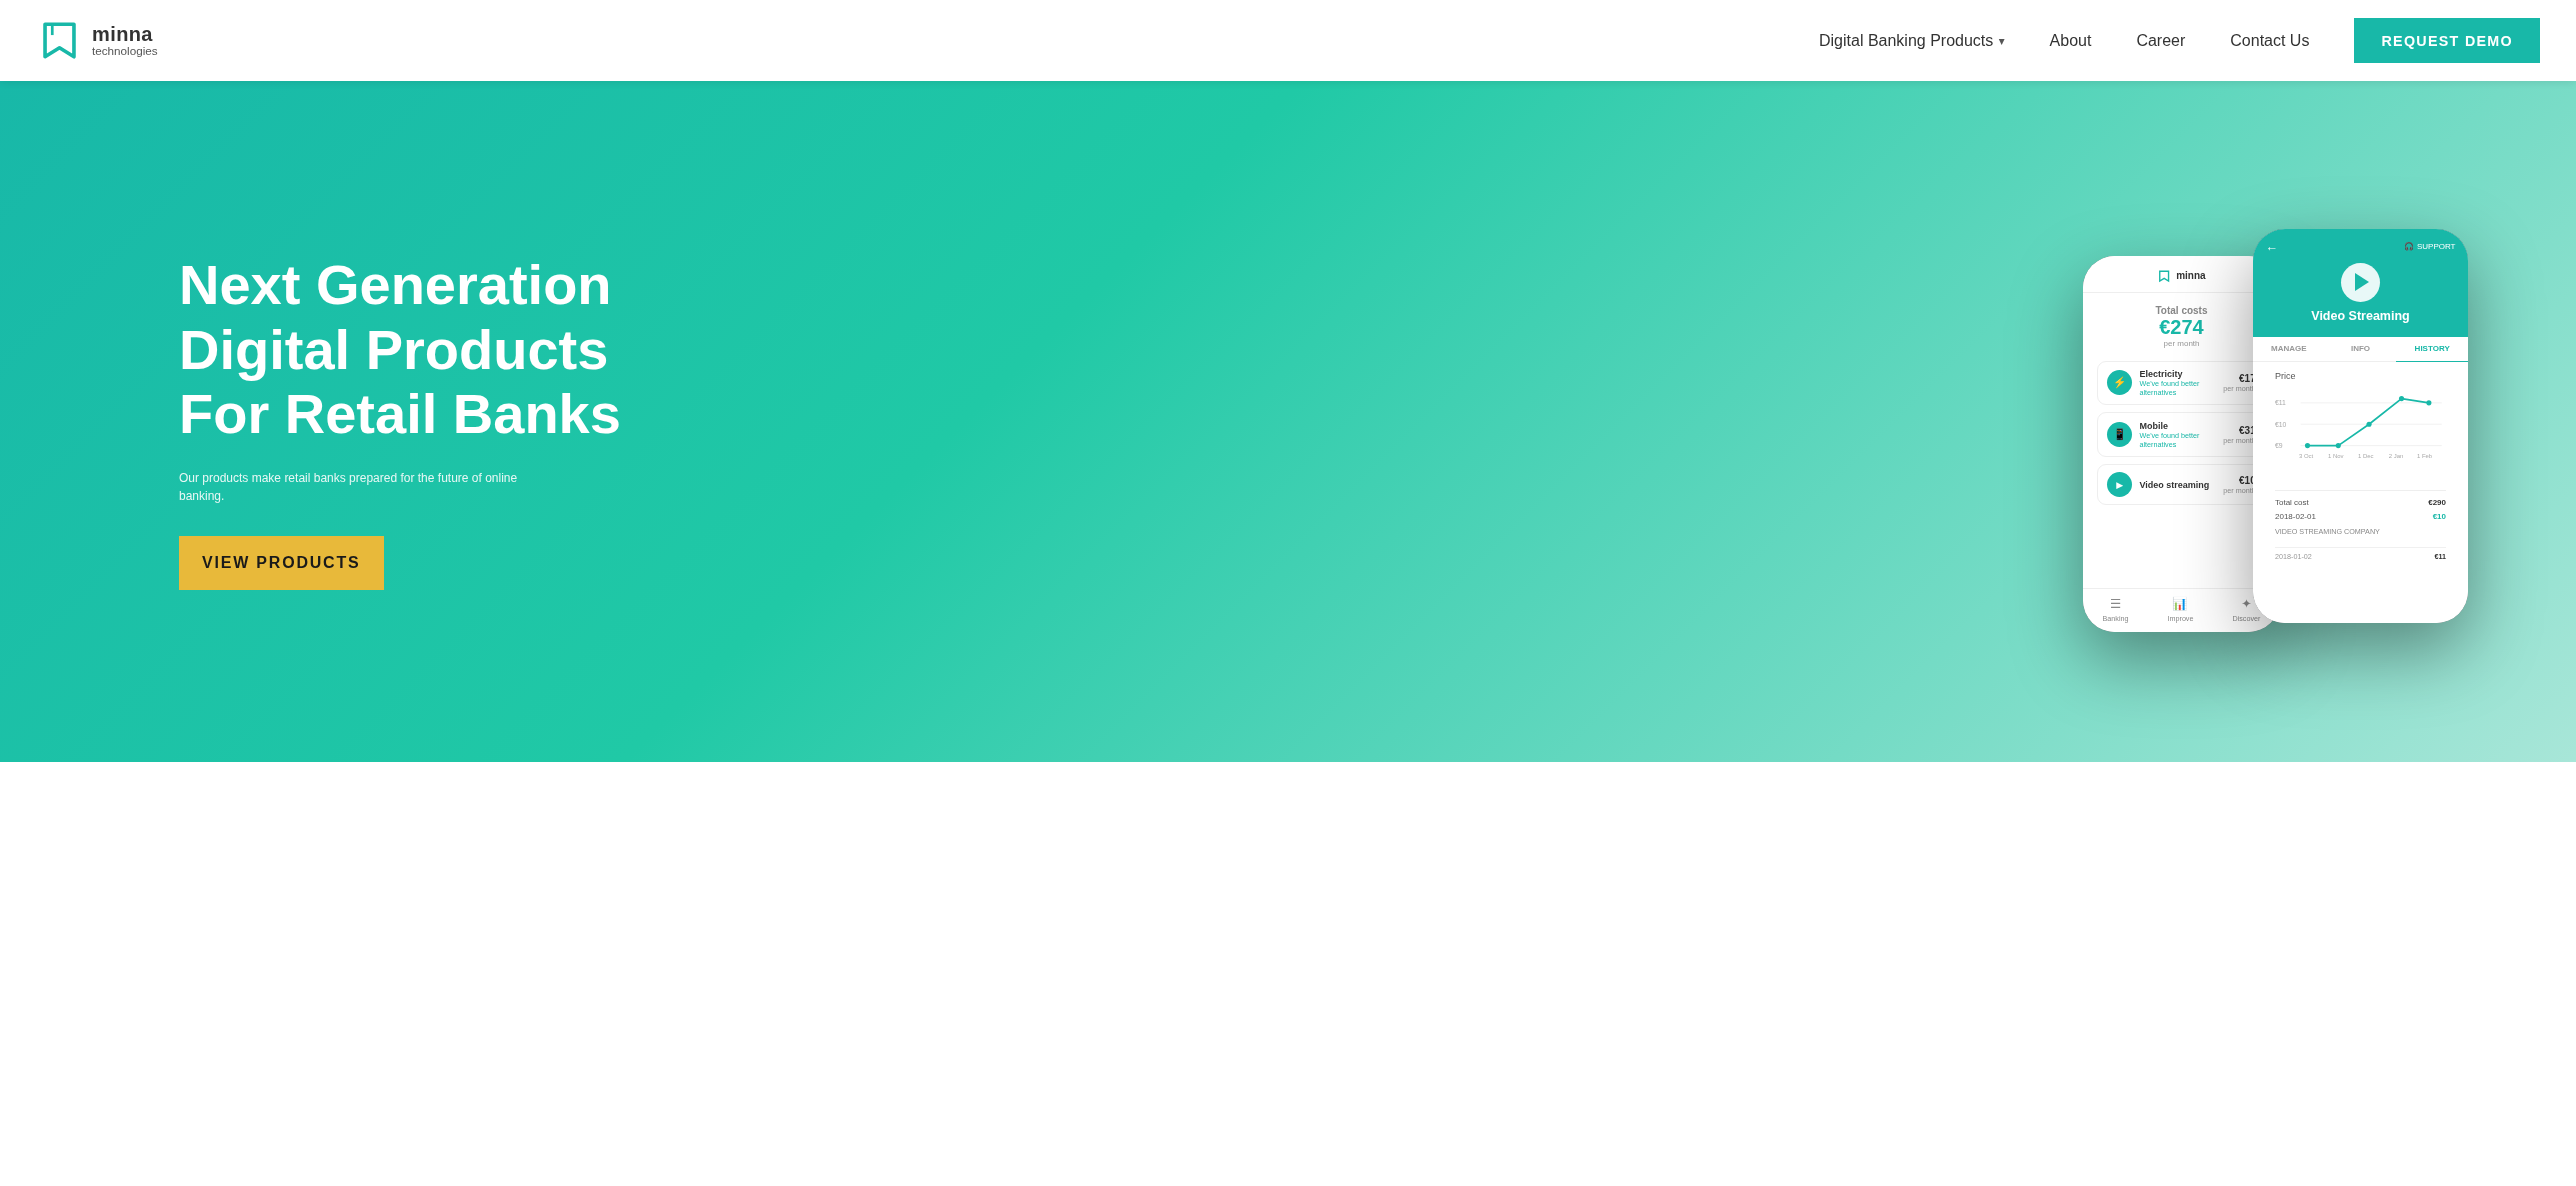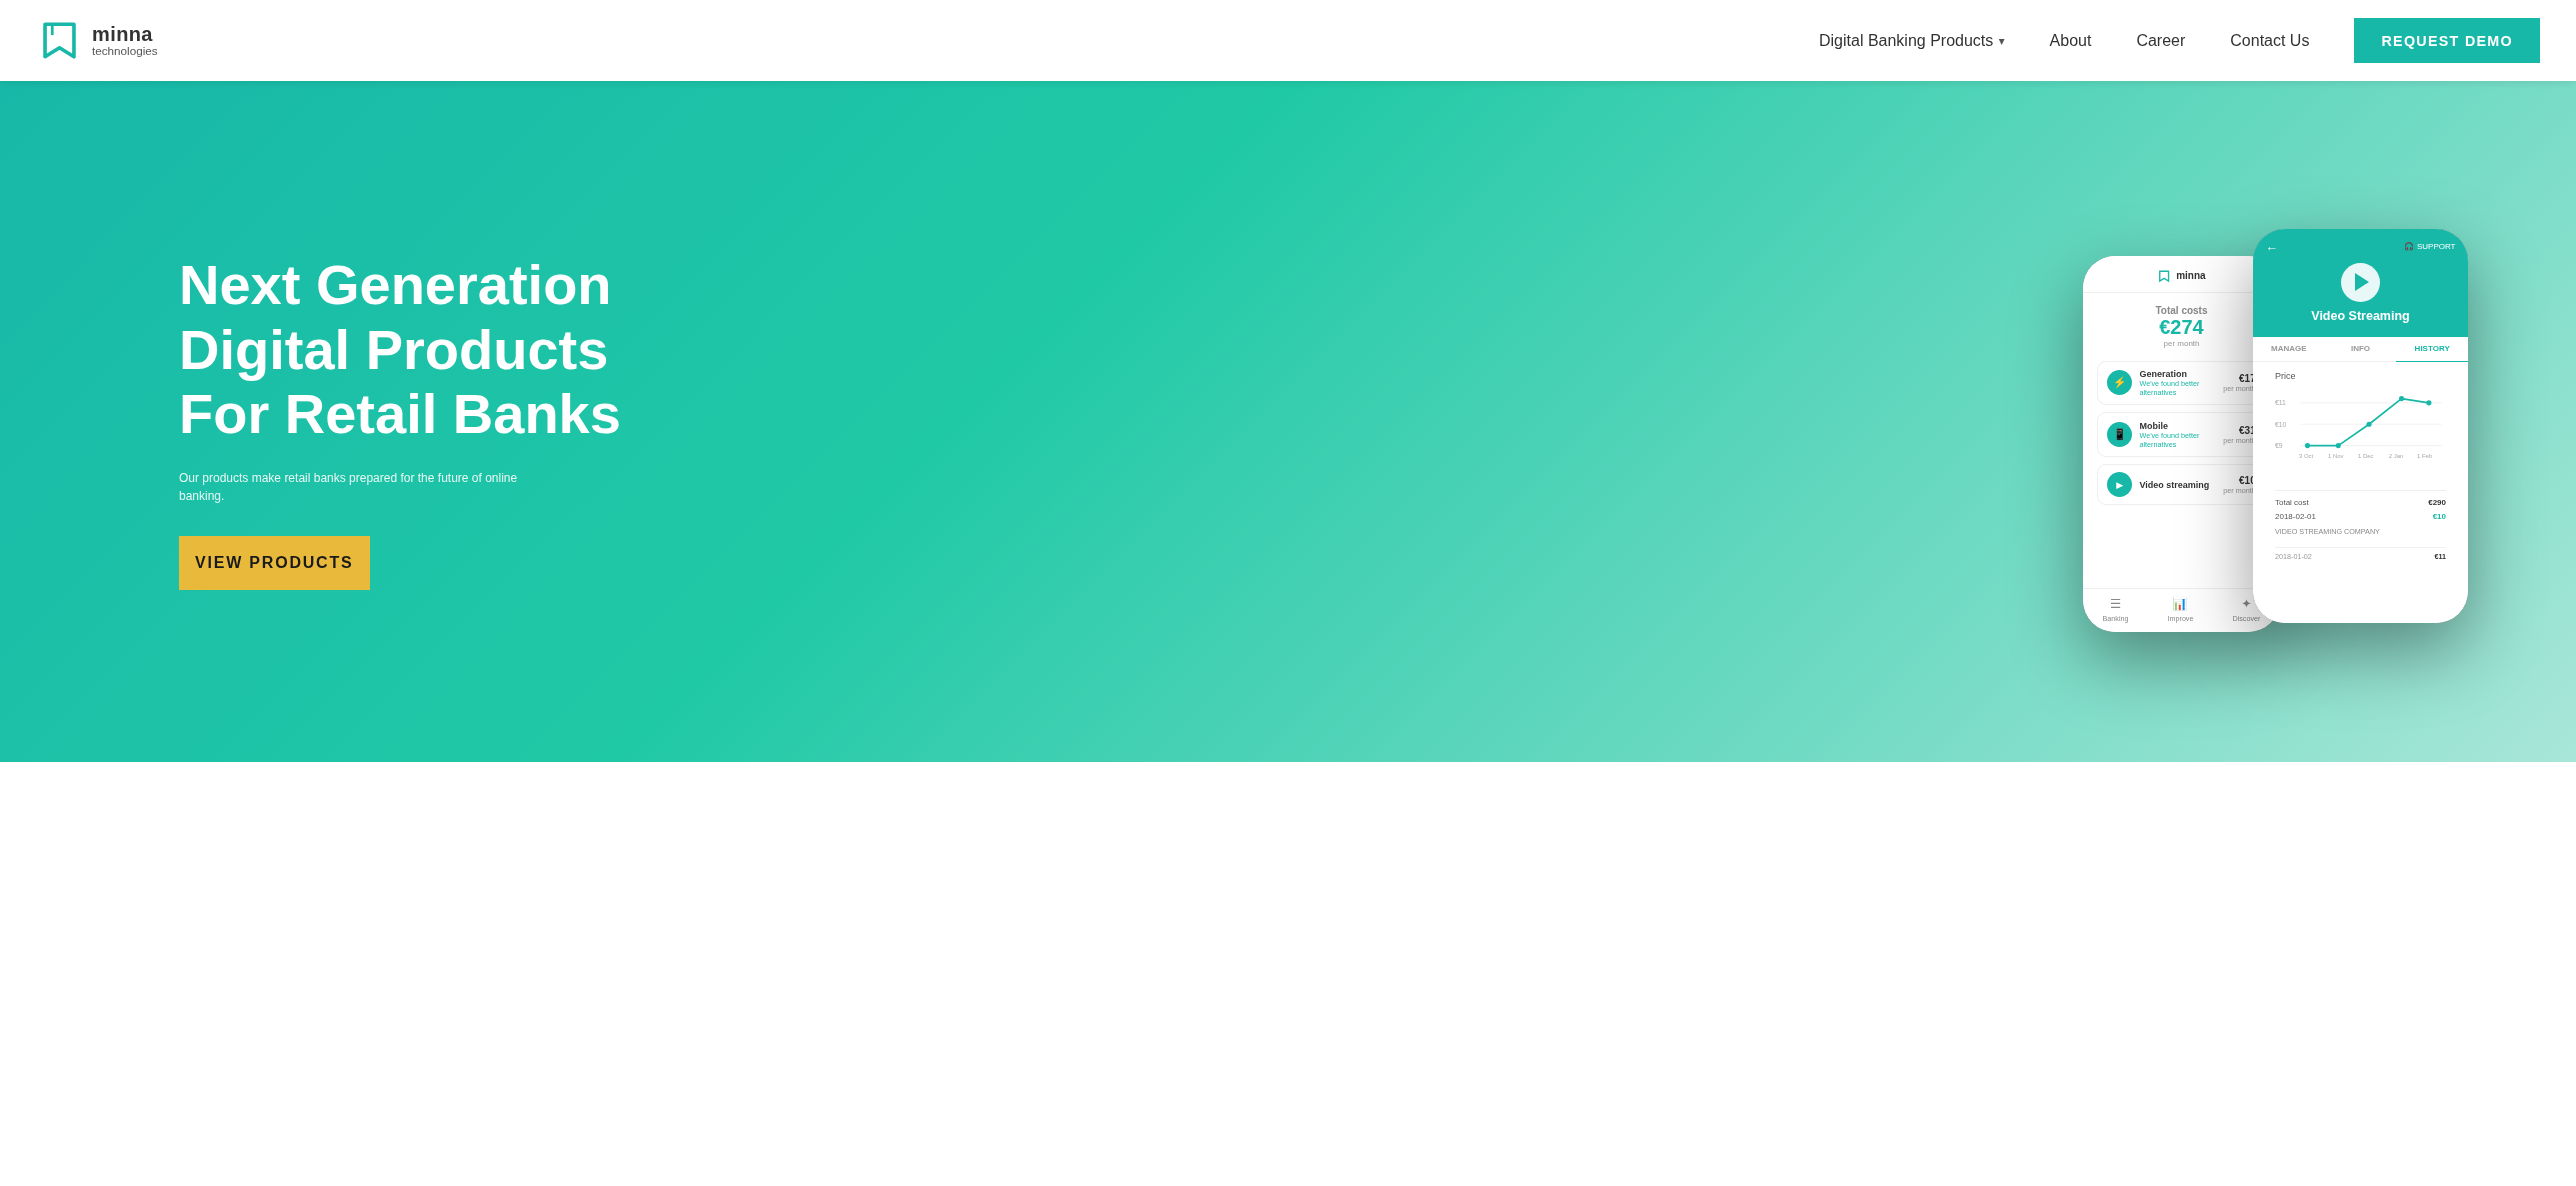--- a/index.html
+++ b/index.html
@@ -98,21 +98,21 @@
       margin-bottom: 31px;
       line-height: 1.5;
       max-width: 376px;
     }
     .btn-view-products {
       background: #e8b93a;
       color: #1a1a1a;
       font-size: 16px;
       font-weight: 700;
       letter-spacing: 1.8px;
-      padding: 18px 16px;
+      padding: 18px 23px;
       border: none;
       cursor: pointer;
       text-transform: uppercase;
       display: inline-block;
     }
 
     
     .phones-container {
       display: flex;
       align-items: flex-start;
@@ -443,21 +443,21 @@
         <div class="p1-content">
           <div class="p1-total-label">Total costs</div>
           <div class="p1-total-amount">€274</div>
           <div class="p1-per-month">per month</div>
 
           <div class="p1-item">
             <div class="p1-item-icon" style="background:#18b8a8">
               <span style="color:#fff;font-size:10.8px;">⚡</span>
             </div>
             <div class="p1-item-info">
-              <div class="p1-item-name">Generation</div>
+              <div class="p1-item-name">Electricity</div>
               <div class="p1-item-alt">We've found better alternatives</div>
             </div>
             <div>
               <div class="p1-item-price">€17</div>
               <div class="p1-item-price-sub">per month</div>
             </div>
           </div>
 
           <div class="p1-item">
             <div class="p1-item-icon mobile">

